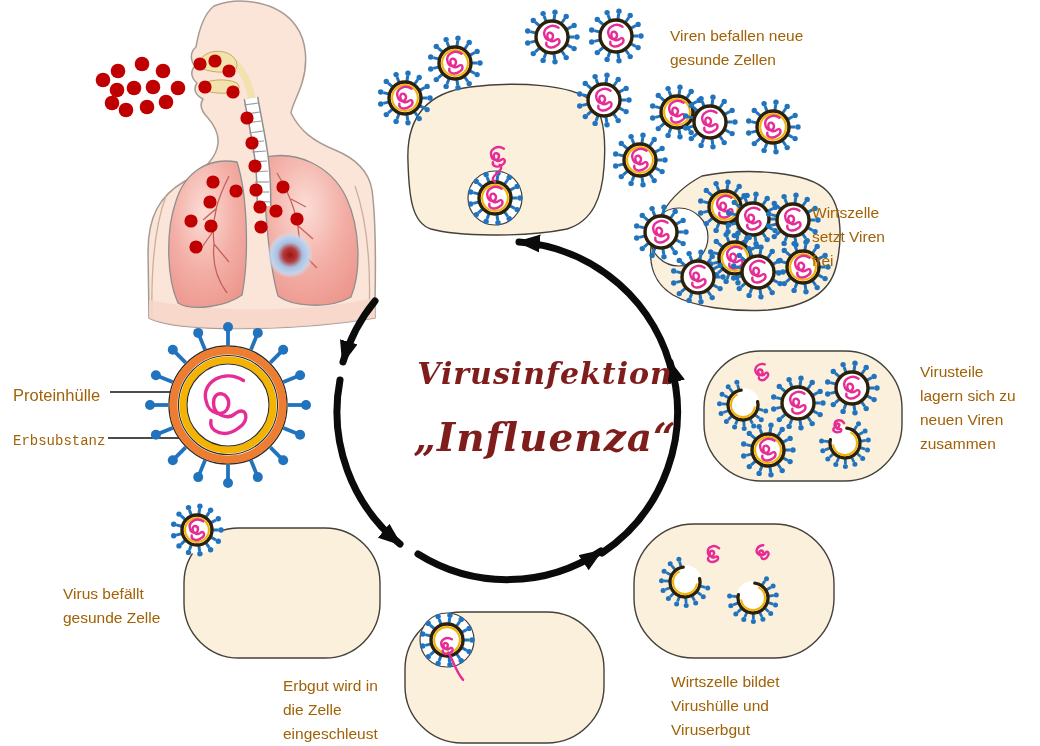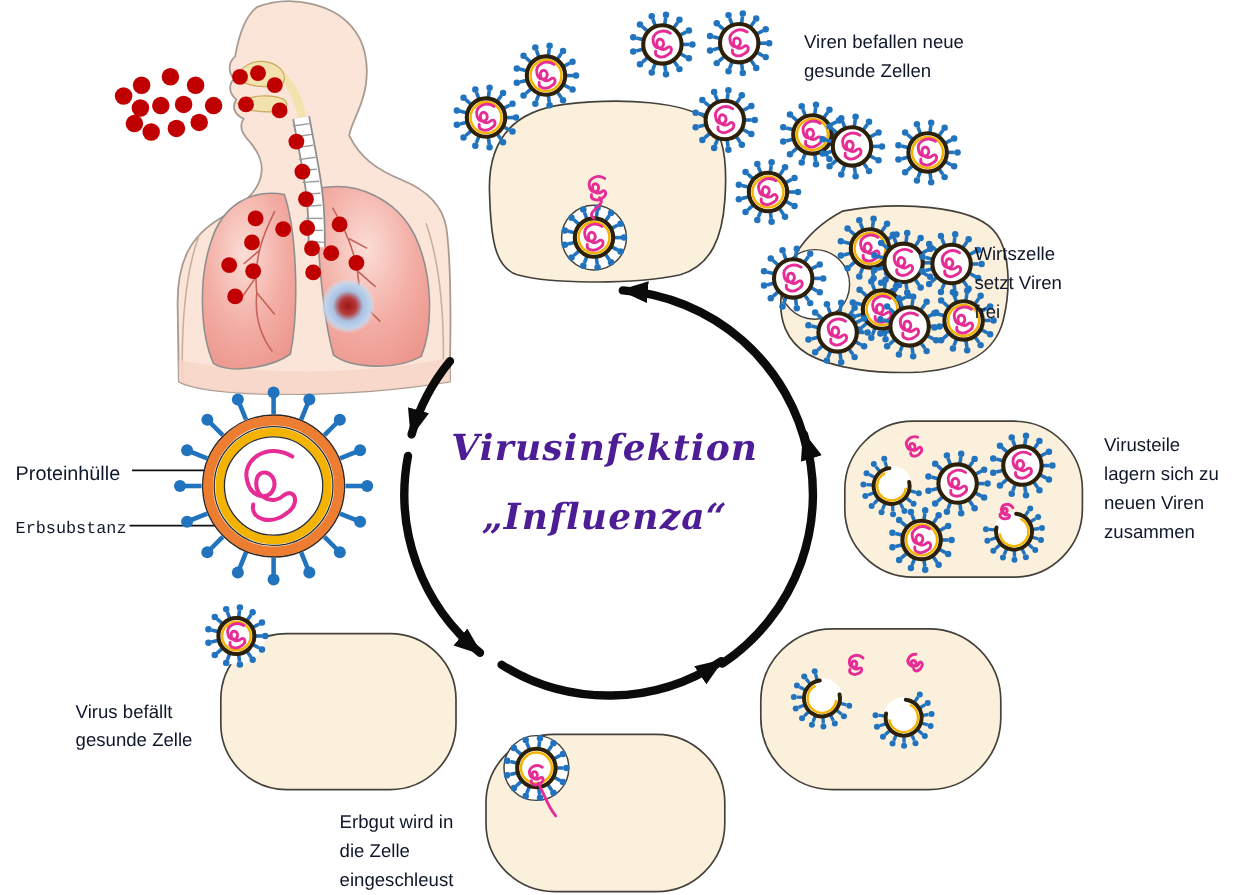--- a/index.html
+++ b/index.html
@@ -1,26 +1,26 @@
 <!DOCTYPE html>
 <html><head>
 <meta charset="utf-8">
 <style>
   html,body{margin:0;padding:0;background:#fff;}
   #stage{position:relative;width:1040px;height:746px;background:#fff;overflow:hidden;
          font-family:"Liberation Sans",sans-serif;}
   #stage svg{position:absolute;left:0;top:0;}
-  .lbl{position:absolute;white-space:pre-line;font:15.5px/24px "Liberation Sans",sans-serif;color:#0f172a;}
+  .lbl{position:absolute;white-space:pre-line;font:15.5px/24px "Liberation Sans",sans-serif;color:#a16207;}
   #lbl-droplet{left:10px;top:204px;width:180px;font-size:16px;line-height:23.5px;}
   #lbl-protein{left:13px;top:383px;font-size:16.5px;text-align:center;}
   #lbl-erb{left:13px;top:429px;font-size:14px;font-family:Liberation Mono, monospace;}
   .title-line{position:absolute;font-family:"DejaVu Serif",serif;font-style:italic;font-weight:bold;
-              color:#4c1d95;text-align:center;letter-spacing:1px;}
+              color:#7f1d1d;text-align:center;letter-spacing:1px;margin-left:41px;}
   #title1{left:372px;top:356px;width:264px;font-size:30px;}
-  #title2{left:372px;top:414px;width:264px;font-size:30px;}
+  #title2{left:372px;top:414px;width:264px;font-size:39px;}
   .stage-0{left:670px;top:24px;}
   .stage-1{left:812px;top:201px;}
   .stage-2{left:920px;top:360px;}
   .stage-3{left:671px;top:670px;}
   .stage-4{left:283px;top:674px;}
   .stage-5{left:63px;top:582px;}
 </style>
 </head>
 <body>
 
@@ -1072,18 +1072,21 @@
 
   <div class="lbl stage-0">Viren befallen neue
 gesunde Zellen</div>
   <div class="lbl stage-1">Wirtszelle
 setzt Viren
 frei</div>
   <div class="lbl stage-2">Virusteile
 lagern sich zu
 neuen Viren
 zusammen</div>
+  <div class="lbl stage-3">Wirtszelle bildet
+Virushülle und
+Viruserbgut</div>
   <div class="lbl stage-4">Erbgut wird in
 die Zelle
 eingeschleust</div>
   <div class="lbl stage-5">Virus befällt
 gesunde Zelle</div>
 </div>
 
 </body></html>

